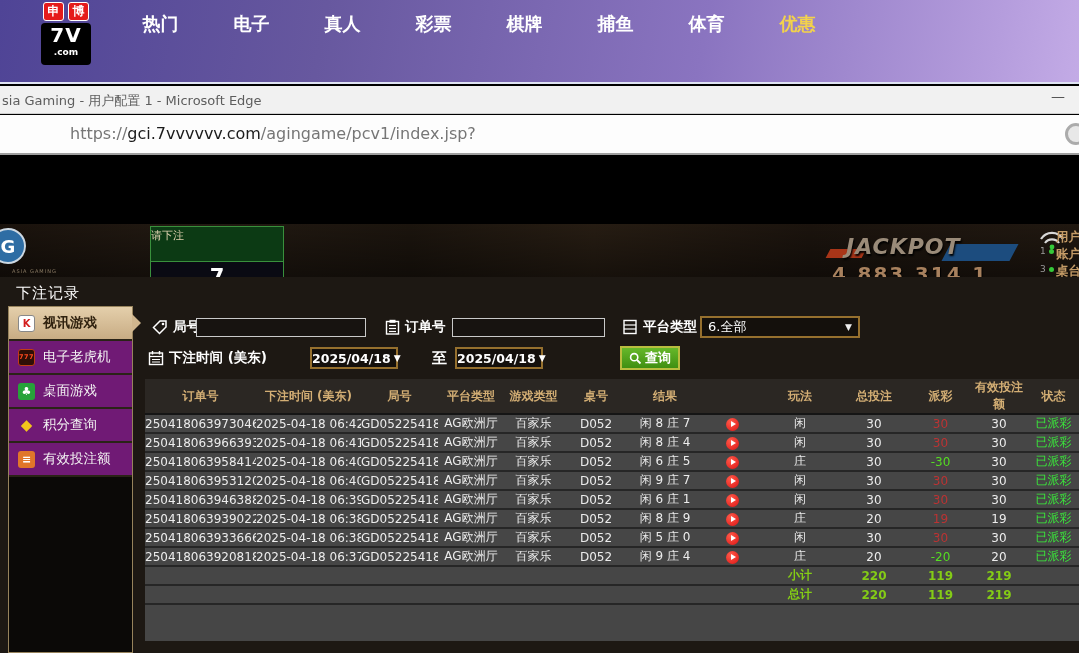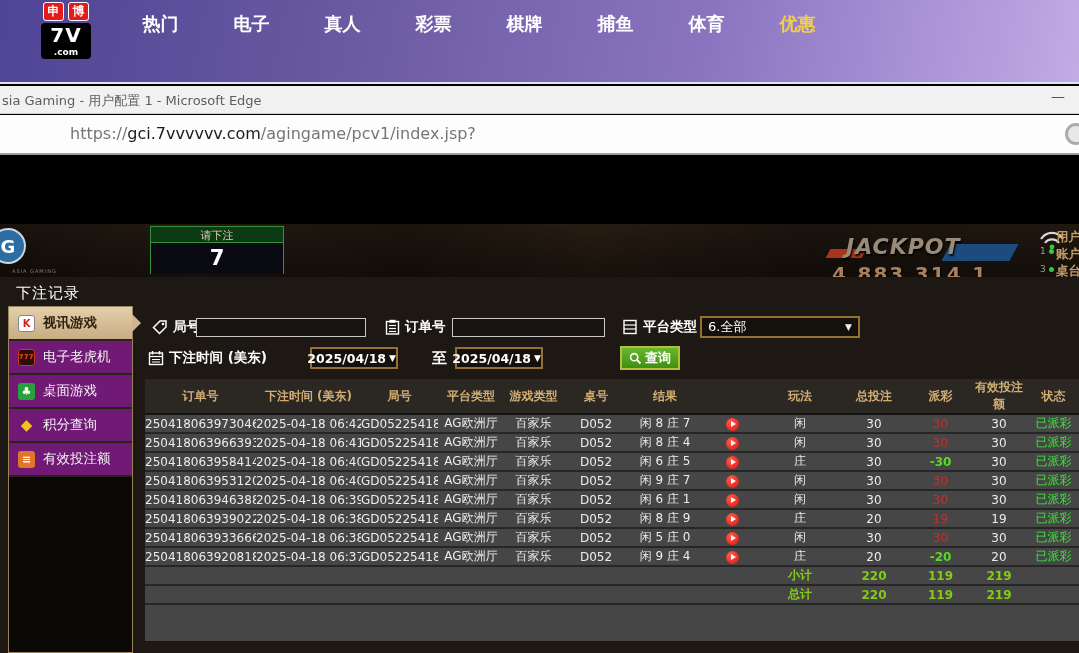--- a/index.html
+++ b/index.html
@@ -11,21 +11,21 @@
   .site-nav { position:absolute; left:0; top:0; width:1079px; height:84px;
     background:linear-gradient(100deg,#4f4496 0%,#67589f 30%,#8a74c0 65%,#b59ddd 92%,#c3abe6 100%);
     border-bottom:2px solid #dfe3f3; }
   .logo { position:absolute; left:41px; top:2px; width:50px; cursor:pointer; }
   .logo-badges { display:flex; gap:4px; justify-content:center; }
   .logo-badge { width:21px; height:19px; background:#e51b1b; border:1px solid #fff; border-radius:3px;
     color:#fff; font-size:12px; font-weight:bold; display:flex; align-items:center; justify-content:center; }
   .logo-name { margin-top:2px; background:#000; border-radius:4px 4px 0 0; color:#fff; text-align:center;
     font-size:20px; font-weight:900; letter-spacing:1px; line-height:24px; }
   .logo-domain { background:#000; border-radius:0 0 4px 4px; color:#fff; text-align:center;
-    font-size:9px; font-weight:bold; line-height:10px; padding-bottom:2px; }
+    font-size:9px; font-weight:bold; line-height:10px; padding-bottom:8px; }
   .nav-items { position:absolute; left:123px; top:12px; display:flex;gap:16px; }
   .nav-item { width:75px; text-align:center; color:#fff; font-size:18px; font-weight:bold; cursor:pointer; }
   .nav-item.highlight { color:#f3d24b; }
 
   
   .titlebar { position:absolute; left:0; top:86px; width:1079px; height:28px; background:#f1f1f1;
     border-bottom:1px solid #cfcfcf; }
   .win-title { position:absolute; left:2px; top:6px; font-size:13px; color:#5d5d5d; }
   .min-btn { position:absolute; right:10px; top:2px; font-size:14px; color:#555; cursor:pointer; padding:0 4px; }
 
@@ -44,22 +44,22 @@
   
   .game-strip { position:absolute; left:0; top:224px; width:1079px; height:53px; overflow:hidden;
     background:linear-gradient(90deg,#221810 0%,#2d2218 18%,#241b12 38%,#332619 55%,#241a12 75%,#2b2016 100%); }
   .strip-shade { position:absolute; left:0; top:0; width:100%; height:100%;
     background:linear-gradient(180deg,rgba(0,0,0,.25),rgba(0,0,0,.55)); }
   .ag-circle { position:absolute; left:-10px; top:4px; width:36px; height:36px; border-radius:50%;
     background:#2e6da4; border:2px solid #cdd8e2; color:#fff; font-weight:900; font-size:18px;
     display:flex; align-items:center; justify-content:center; }
   .ag-brand { position:absolute; left:12px; top:44px; font-size:5px; color:#8d7d66; letter-spacing:1px; }
   .bet-box { position:absolute; left:150px; top:2px; width:134px; }
-  .bet-box-head { height:17px; background:#0c3a14; border:1px solid #39903c; color:#ddd0ae;
-    font-size:11px; text-align:center; line-height:17px; }
+  .bet-box-head { height:36px; background:#0c3a14; border:1px solid #39903c; color:#ddd0ae;
+    font-size:11px; text-align:left; line-height:17px; }
   .bet-box-body { height:31px; background:#0a0a13; border-left:1px solid #39903c; border-right:1px solid #39903c;
     color:#fff; font-size:21px; font-weight:bold; text-align:center; line-height:30px; }
   .jackpot { position:absolute; left:828px; top:10px; width:190px; height:43px; }
   .jp-red { position:absolute; left:0; top:15px; width:36px; height:9px; background:#a83518; transform:skewX(-28deg); }
   .jp-blue { position:absolute; left:118px; top:10px; width:68px; height:17px; background:#1c4c7e; transform:skewX(-28deg); }
   .jp-label { position:absolute; left:18px; top:0; font-size:22px; font-style:italic; font-weight:900;
     color:#9a8b79; text-shadow:1px 2px 2px #000; letter-spacing:1px; }
   .jp-value { position:absolute; left:4px; top:28px; font-size:20px; font-weight:900; color:#a8815e;
     letter-spacing:2px; text-shadow:1px 1px 1px #000; }
   .wifi { position:absolute; left:1038px; top:6px; width:28px; height:22px; }
@@ -91,35 +91,35 @@
   .filter-label { color:#fff; font-size:13.5px; font-weight:bold; white-space:nowrap; }
   .f-row1 { position:absolute; left:0; top:12px; width:934px; height:22px; }
   .f-row2 { position:absolute; left:0; top:42px; width:934px; height:24px; }
   .f-item { position:absolute; display:flex; align-items:center; gap:5px; }
   .text-input { background:#171310; border:1.5px solid #c9c9c9; height:19px; color:#fff; font-size:12px; padding:0 4px; }
   .sel-box { position:absolute; left:555px; top:-2px; width:160px; height:22px; background:#14100c;
     border:2px solid #96702e; color:#fff; font-size:13px; display:flex; align-items:center;
     padding:0 6px; cursor:pointer; }
   .sel-caret { margin-left:auto; font-size:9px; color:#eee; }
   .date-box { position:absolute; top:-1px; width:88px; height:22px; background:#14100c; border:2px solid #96702e;
-    color:#fff; font-size:12.5px; font-weight:bold; display:flex; align-items:center; justify-content:flex-end;
+    color:#fff; font-size:12.5px; font-weight:bold; display:flex; align-items:center; justify-content:flex-start;
     gap:3px; cursor:pointer; }
   .to-label { position:absolute; left:287px; top:1px; color:#fff; font-size:15px; font-weight:bold; }
   .search-btn { position:absolute; left:475px; top:-2px; height:24px; padding:0 7px;
     background:linear-gradient(#66b82a,#3f8f12); border:2px solid #b9bd3f; color:#fff; font-size:13px;
     font-weight:bold; display:flex; align-items:center; gap:3px; cursor:pointer; }
 
   .table-wrap { position:absolute; left:0; top:73px; width:934px; }
   table { width:934px; border-collapse:collapse; table-layout:fixed; }
   th { height:20px; background:#2b2723; color:#d3ae74; font-size:12px; font-weight:bold;
     border-bottom:2px solid #151515; }
   td { height:19px; background:#464646; color:#ececec; font-size:12px; text-align:center;
     border-bottom:2px solid #262626; white-space:nowrap; overflow:hidden; }
   td.pos { color:#bb3333; }
-  td.neg { color:#55dd22;font-weight:bold; }
+  td.neg { color:#55dd22; }
   td.c-status { color:#3ae83a; }
   tfoot td { color:#84cc16; font-weight:bold; }
   .playbtn { display:inline-block; width:13px; height:13px; border-radius:50%;
     background:radial-gradient(circle at 35% 30%,#ff5a4a,#dd1414); position:relative; vertical-align:middle; cursor:pointer; }
   .playbtn::after { content:""; position:absolute; left:5px; top:3.5px; border-left:5px solid #fff;
     border-top:3px solid transparent; border-bottom:3px solid transparent; }
   .table-filler { width:934px; height:36px; background:#464646; }
   svg { display:block; }
 </style>
 </head>

